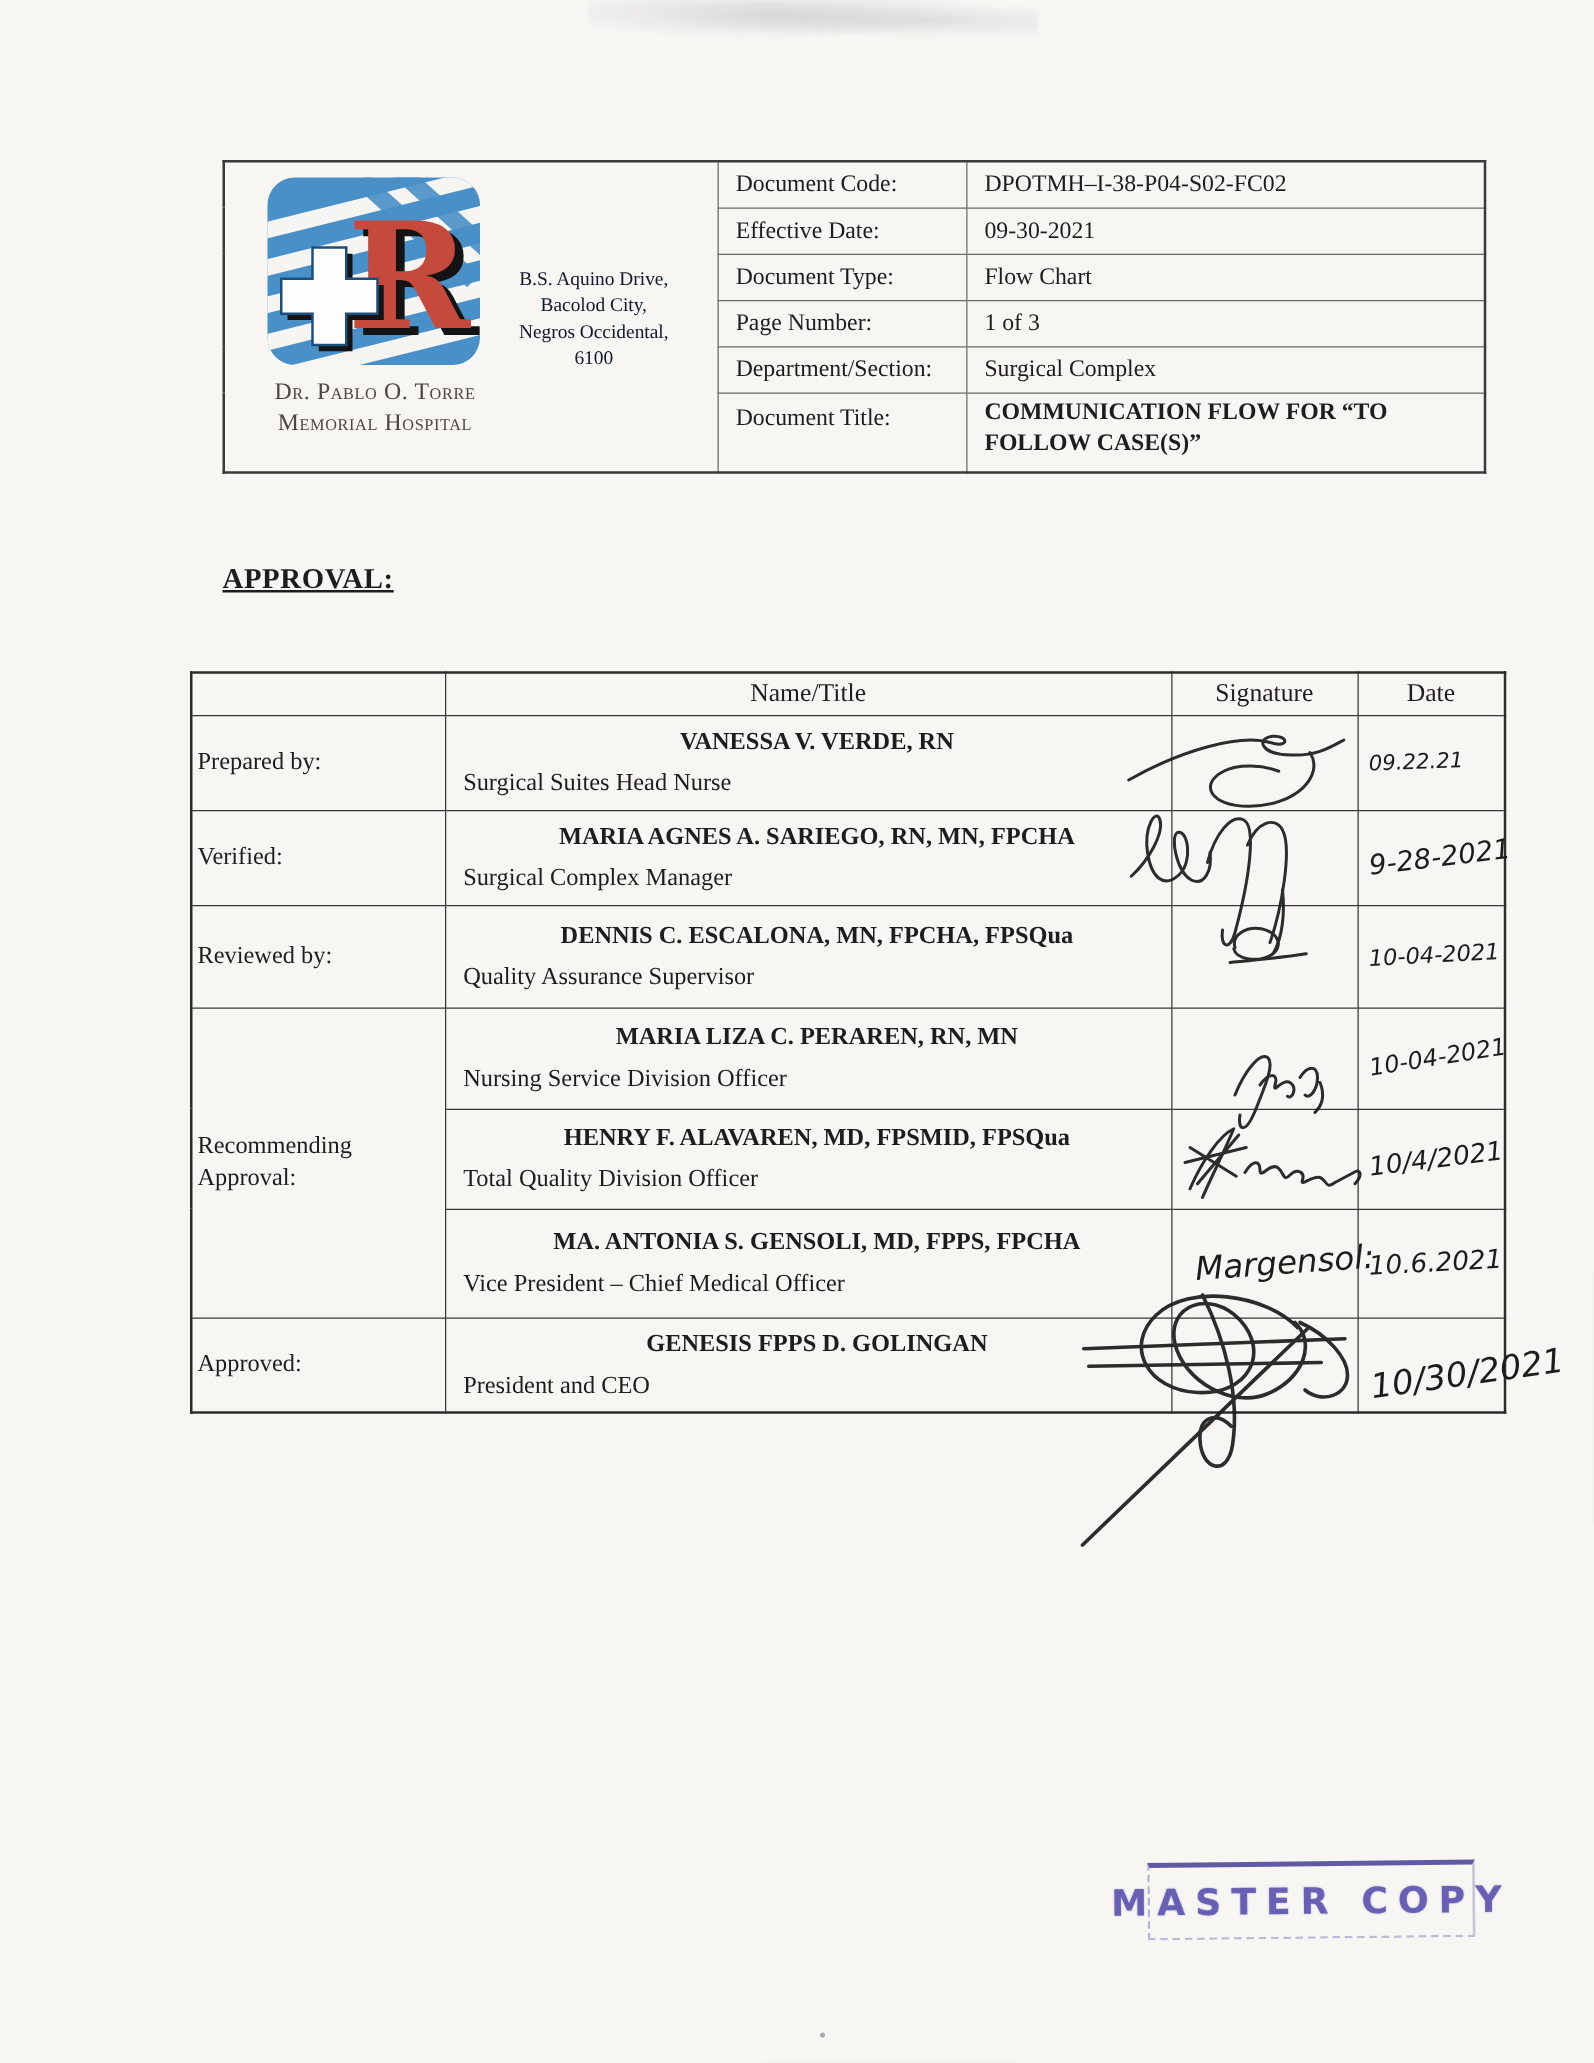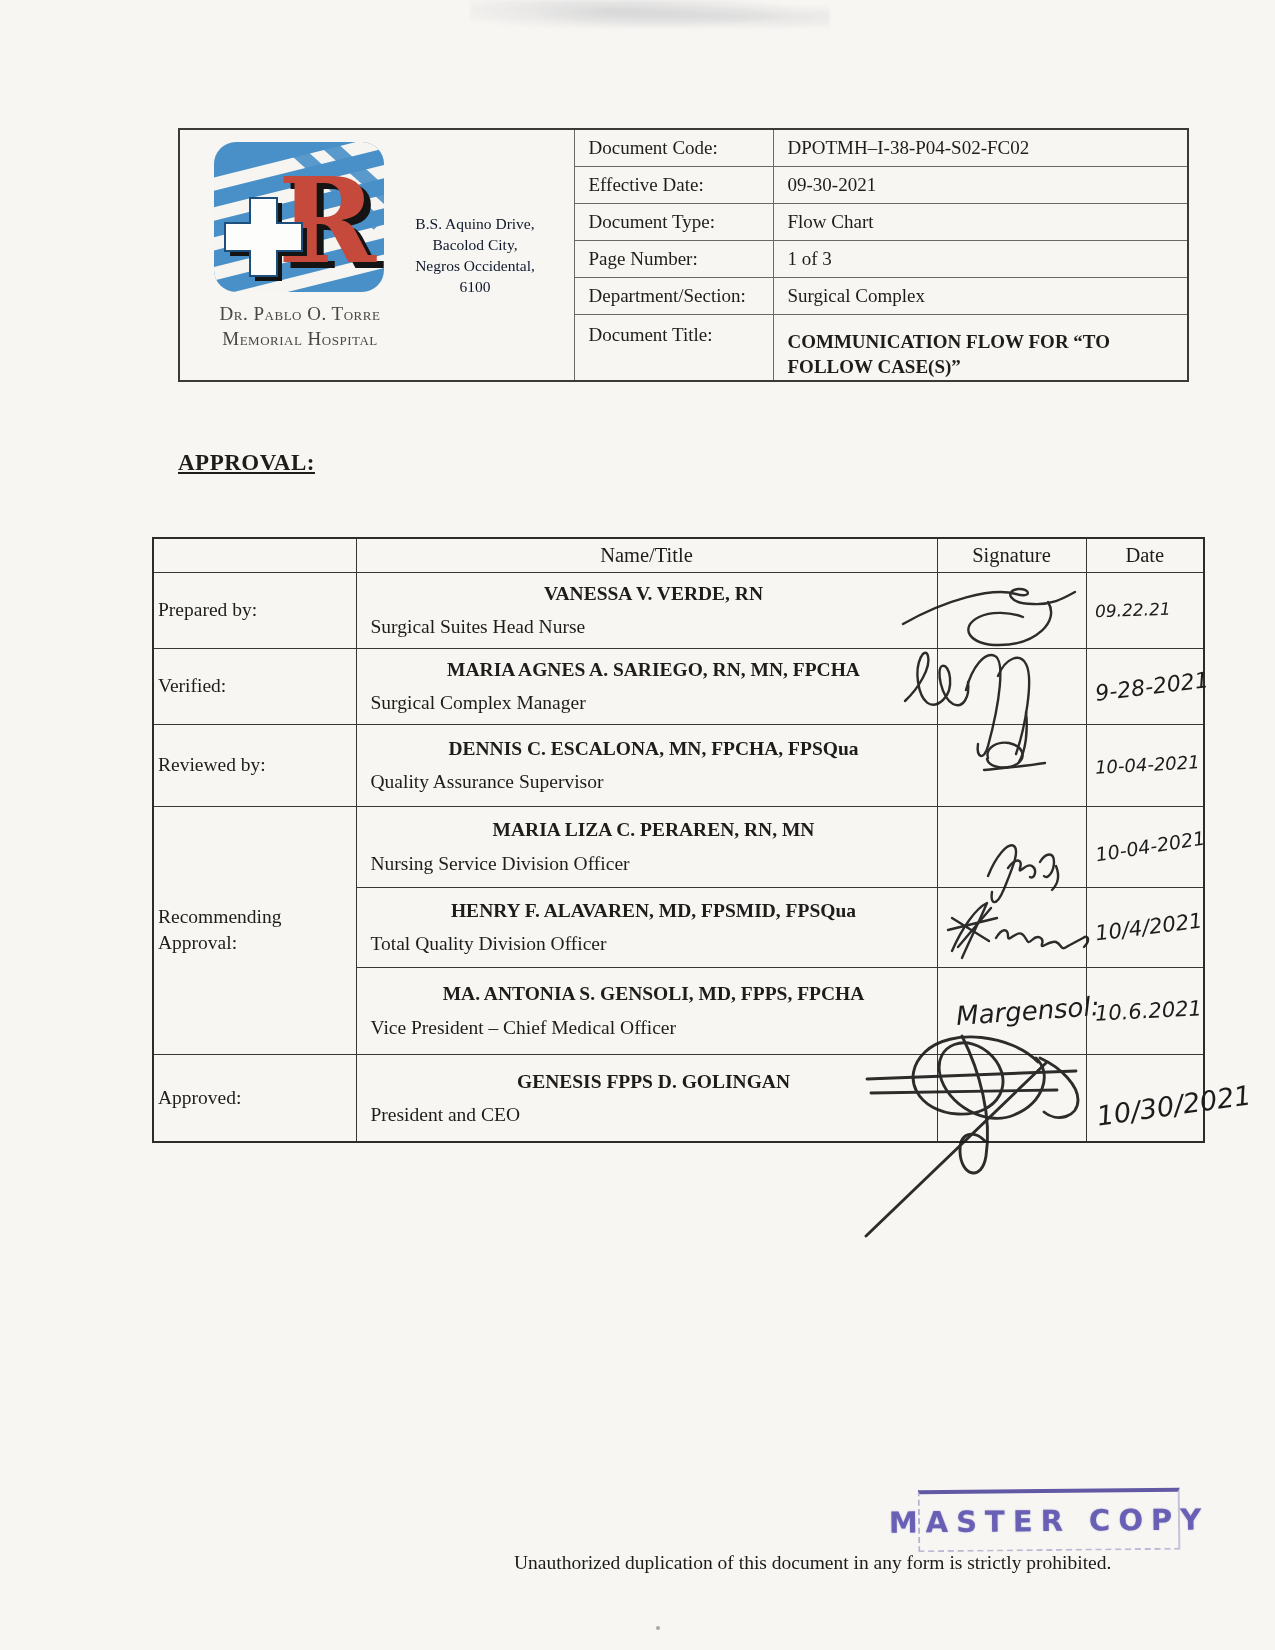--- a/index.html
+++ b/index.html
@@ -19,21 +19,21 @@
   
   table { border-collapse:collapse; table-layout:fixed; }
   .header-table { position:absolute; left:178px; top:128px; width:1009px;
     border:2px solid #3c3a38; }
   .header-table td { border:1px solid #6b6966; font-size:19px; overflow:visible; }
   .header-table td.lbl { padding-left:14px; vertical-align:middle; }
   .header-table td.val { padding-left:14px; vertical-align:middle; }
   .header-table tr.short { height:37px; }
   .header-table tr.title-row { height:64px; }
   .header-table td.title-lbl { vertical-align:top; padding-top:9px; }
-  .header-table td.title-val { vertical-align:top; padding-top:14px; font-weight:bold; line-height:1.35;border-radius:30px; }
+  .header-table td.title-val { vertical-align:top; padding-top:2px; font-weight:bold; line-height:1.35;border-radius:30px; }
   .title-wrap { display:inline-block; max-width:340px; }
 
   .letterhead-cell { position:relative; }
   .logo-box { position:absolute; left:26px; top:10px; width:186px; height:158px; }
   .hospital-name { position:absolute; left:4px; top:172px; width:232px; text-align:center;
     font-variant:small-caps; font-size:19px; letter-spacing:.5px; color:#4b4742; line-height:1.3; }
   .address { position:absolute; left:214px; top:84px; width:162px; text-align:center;
     font-size:15.5px; line-height:1.35; color:#0f172a; }
 
   
@@ -229,21 +229,21 @@
       <td class="date-cell"><span class="hand h-r5">10/4/2021</span></td>
     </tr>
     <tr style="height:87px">
       <td class="who">
         <span class="nm">MA. ANTONIA S. GENSOLI, MD, FPPS, FPCHA</span>
         <span class="ttl">Vice President – Chief Medical Officer</span>
       </td>
       <td class="sig-cell"><span class="hand h-sig6">Margensol:</span></td>
       <td class="date-cell"><span class="hand h-r6">10.6.2021</span></td>
     </tr>
-    <tr style="height:88px">
+    <tr style="height:76px">
       <td class="role">Approved:</td>
       <td class="who">
         <span class="nm">GENESIS FPPS D. GOLINGAN</span>
         <span class="ttl">President and CEO</span>
       </td>
       <td class="sig-cell"></td>
       <td class="date-cell"><span class="hand h-r7">10/30/2021</span></td>
     </tr>
   </tbody>
     </table>
@@ -280,16 +280,15 @@
         <path d="M1040,1058 C1062,1068 1078,1086 1078,1100 C1078,1117 1057,1123 1044,1112"></path>
         <path d="M1046,1063 L866,1236"></path>
         <path d="M867,1079 L1076,1071 M871,1093 L1057,1090"></path>
       </g>
     </g>
   </svg>
 
   <div class="stamp">
     <span class="stamp-text">MASTER COPY</span>
   </div>
-  <div class="footer-note">Unauthorized duplication of this document in any form is strictly prohibited.</div>
 
   <div class="scan-speck"></div>
 </div>
 
 </body></html>

